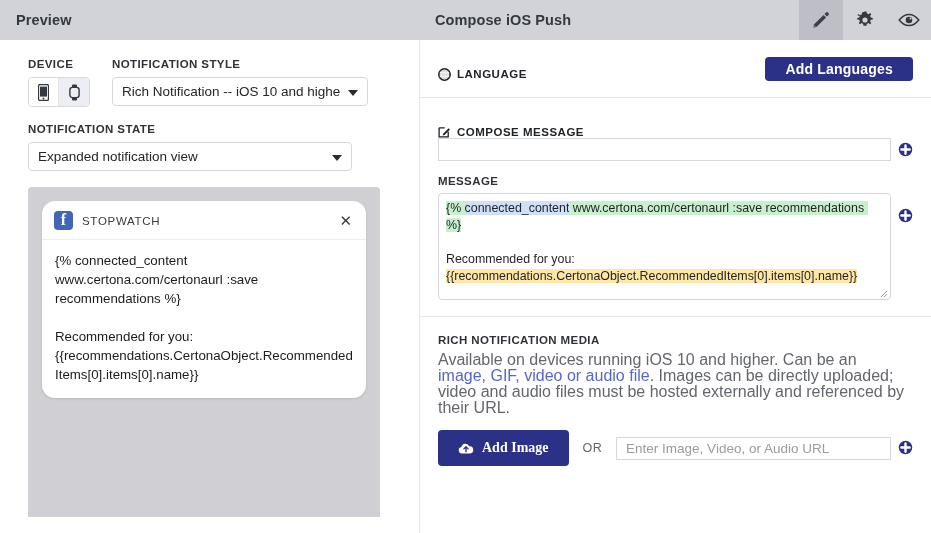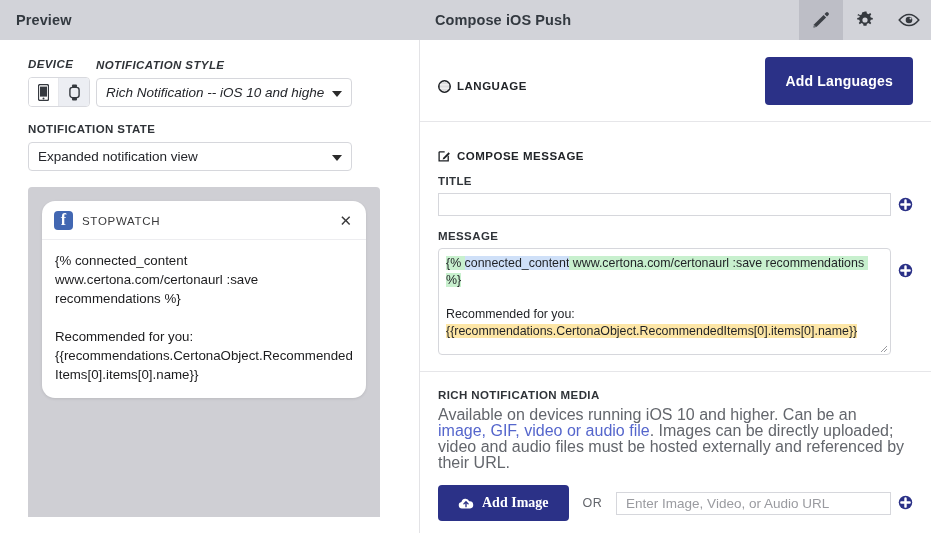--- a/index.html
+++ b/index.html
@@ -44,21 +44,21 @@
     padding: 18px 0 0 28px;
     border-right: 1px solid #e3e3e6;
     overflow: hidden;
     position: relative;
   }
   .field-label {
     font-size: 11.5px; font-weight: bold; color: #2f3338;
     letter-spacing: .4px; text-transform: uppercase;
     margin-bottom: 7px;
   }
-  .row-top { display: flex; gap: 6px; align-items: flex-end; font-style: italic; }
+  .row-top { display: flex; gap: 22px; align-items: flex-start; }
   .device-toggle { display: flex; border: 1px solid #d8d9de; border-radius: 4px; overflow: hidden; background:#fff; }
   .device-btn {
     width: 30px; height: 28px; display: flex; align-items: center; justify-content: center;
     background: #ffffff; cursor: pointer; border-right: 1px solid #e6e7eb;
   }
   .device-btn:last-child { border-right: none; }
   .device-btn.selected { background: #eceef3; }
 
   .select-box {
     position: relative;
@@ -135,21 +135,21 @@
   .section-title {
     display: flex; align-items: center; gap: 6px;
     font-size: 11.5px; font-weight: bold; letter-spacing: .5px;
     color: #212428; text-transform: uppercase; margin-top: 10px;
   }
   .btn-primary {
     background: #2b3187; color: #fff;
     border: none; border-radius: 4px;
     font-family: "Liberation Sans", sans-serif;
     font-size: 14px; font-weight: bold;
-    padding: 16px 20px; cursor: pointer;
+    padding: 4px 20px; cursor: pointer;
     letter-spacing: .2px;
   }
   .sub-label {
     font-size: 11.5px; font-weight: bold; letter-spacing: .4px;
     color: #2f3338; text-transform: uppercase;
     margin: 14px 0 6px 0;
   }
   .sub-label.first { margin-top: 13px; }
 
   .input-wrap { position: relative; padding-right: 22px; }
@@ -310,21 +310,20 @@
         <div class="section-title">
           <span>
             <svg width="13" height="13" viewBox="0 0 14 14" style="display:block">
               <path d="M1.2 3.0 h6.0 M1.2 3.0 v9.8 h9.8 v-5.4" fill="none" stroke="#1d2024" stroke-width="1.4"></path>
               <path d="M5.6 9.4 L11.4 3.6 L12.8 5.0 L7.0 10.8 L4.9 11.3 Z" fill="#1d2024"></path>
             </svg>
           </span>
           <span>COMPOSE MESSAGE</span>
         </div>
 
-        <div class="sub-label first">TITLE</div>
         <div class="input-wrap">
           <input class="text-input" type="text" value="" style="">
           <span class="plus-icon">
             <svg width="15" height="15" viewBox="0 0 16 16" style="display:block">
               <circle cx="8" cy="8" r="7.2" fill="#2b3187"></circle>
               <path d="M8 3.6 L8 12.4 M3.6 8 L12.4 8" stroke="#fff" stroke-width="2.6" stroke-linecap="round"></path>
             </svg>
           </span>
         </div>
 

